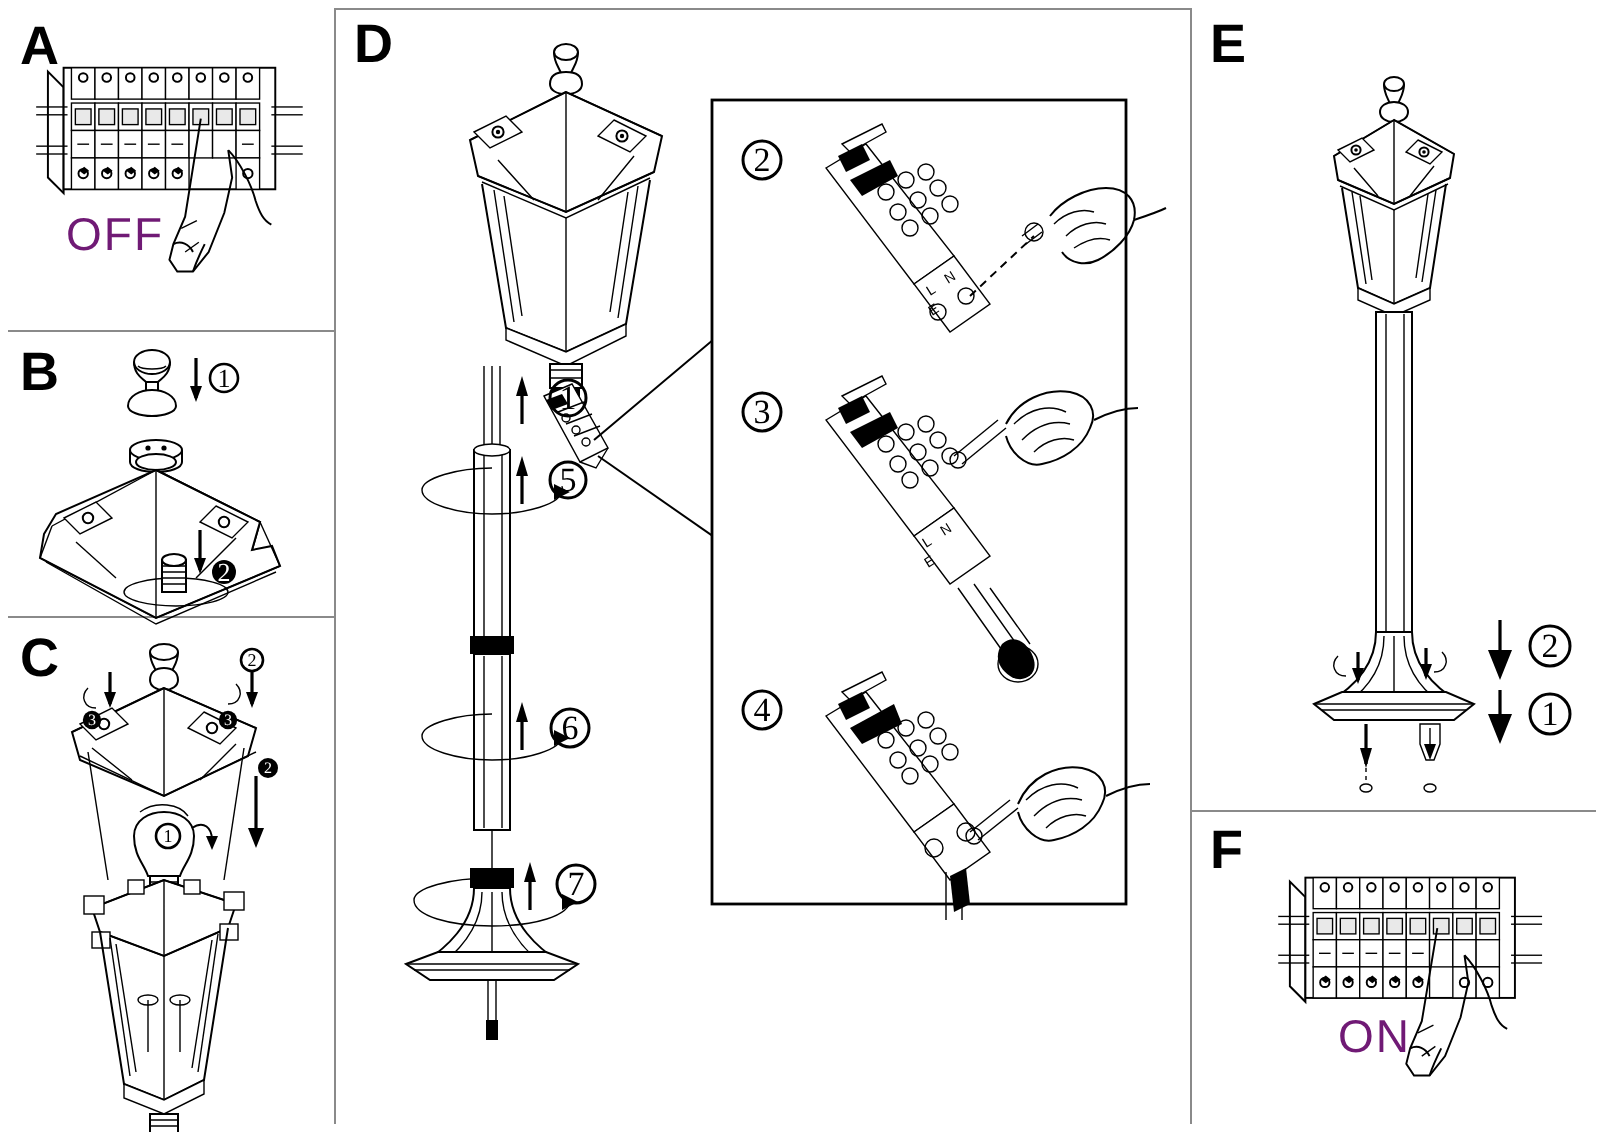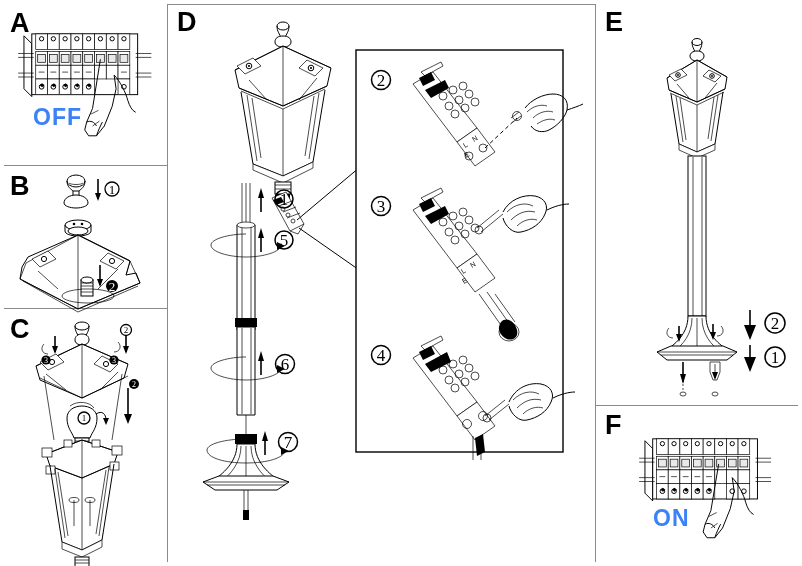--- a/index.html
+++ b/index.html
@@ -26,22 +26,22 @@
     font-size: 27px;
     font-weight: 700;
     color: #000;
     line-height: 1;
     letter-spacing: 0px;
   }
   .big-word {
     position: absolute;
     font-family: "Liberation Sans", sans-serif;
     font-size: 23px;
-    font-weight: 700;
-    color: #3b82f6;
+    font-weight: 400;
+    color: #701a75;
     letter-spacing: 1px;
   }
   svg { display: block; overflow: visible; }
   .stroke  { fill: none; stroke: #000; stroke-width: 1; }
   .thin    { fill: none; stroke: #000; stroke-width: 0.7; }
   .thick   { fill: none; stroke: #000; stroke-width: 1.6; }
   .wht     { fill: #fff; stroke: #000; stroke-width: 1; }
   .wht-thin{ fill: #fff; stroke: #000; stroke-width: 0.7; }
   .blk     { fill: #000; stroke: none; }
   .gry     { fill: #e9e9e9; stroke: #000; stroke-width: 0.7; }
@@ -652,21 +652,21 @@
         <line class="thick" x1="155" y1="345" x2="155" y2="362" stroke-width="4"></line>
         <path class="blk" d="M149,357 L161,357 L155,372 Z"></path>
         <circle class="circ lg" cx="180" cy="357" r="10"></circle>
         <text class="step-num lg" x="180" y="357">1</text>
       </g>
     </svg>
   </div>
 
   <div class="panel" style="left:595px; top:405px; width:207px; height:161px;">
     <div class="panel-letter" style="left:10px; top:7px;">F</div>
-    <div class="big-word" style="left:58px; top:100px;">ON</div>
+    <div class="big-word" style="left:74px; top:100px;">ON</div>
     <svg width="207" height="161" style="position:absolute;left:0;top:0;">
       <g transform="translate(48,28) scale(0.97)">
         <path class="stroke" d="M2,8 L2,62 L10,70 L10,16 Z"></path>
         <rect class="wht" x="10" y="6" width="108" height="62"></rect>
         <line class="thin" x1="-4" y1="26" x2="12" y2="26"></line>
         <line class="thin" x1="-4" y1="30" x2="12" y2="30"></line>
         <line class="thin" x1="-4" y1="46" x2="12" y2="46"></line>
         <line class="thin" x1="-4" y1="50" x2="12" y2="50"></line>
         <line class="thin" x1="116" y1="26" x2="132" y2="26"></line>
         <line class="thin" x1="116" y1="30" x2="132" y2="30"></line>

